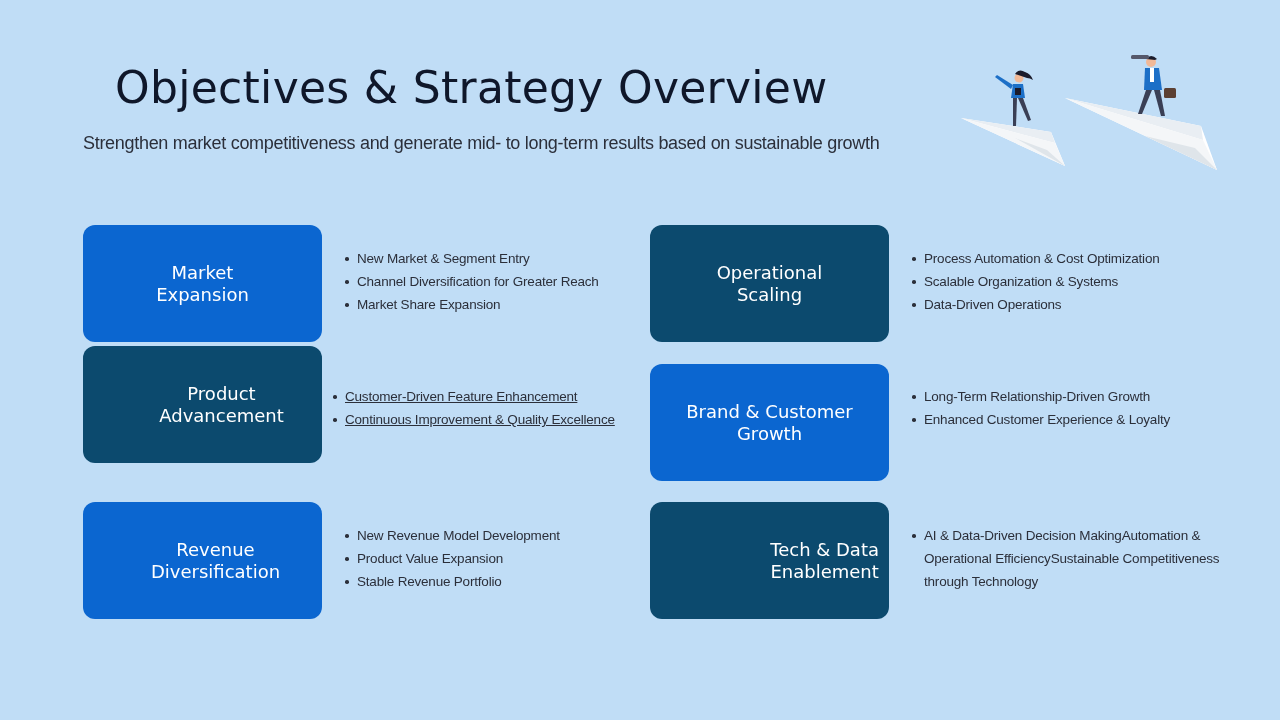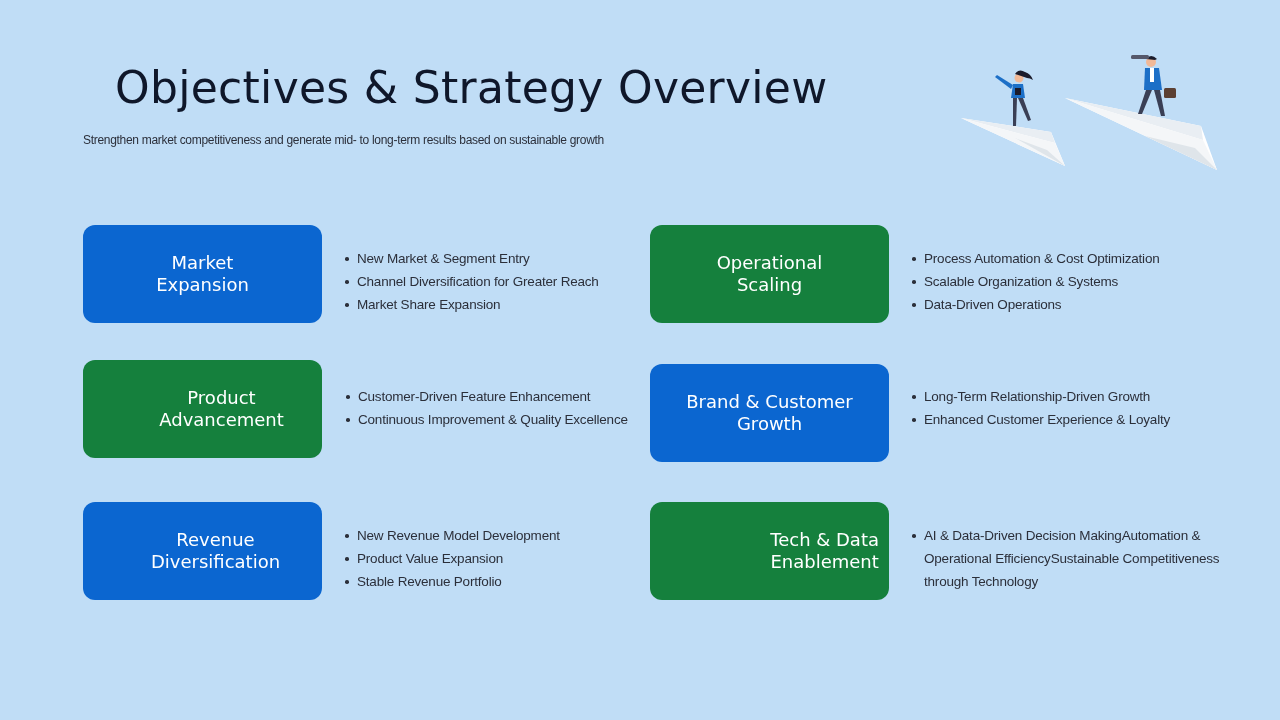--- a/index.html
+++ b/index.html
@@ -19,49 +19,49 @@
       color: #0f172a;
       letter-spacing: 0.3px;
       white-space: nowrap;
       margin-left: 32px;
     }
     .subtitle {
       position: absolute;
       left: 83px;
       top: 133px;
       font-family: "Liberation Sans", sans-serif;
-      font-size: 12px;
+      font-size: 18px;
       color: #2b2f3a;
       letter-spacing: -0.3px;
       white-space: nowrap;
     }
     .illustration {
       position: absolute;
       left: 955px;
       top: 48px;
       width: 270px;
       height: 130px;
     }
     .card {
       position: absolute;
       width: 239px;
-      height: 98px;
+      height: 117px;
       border-radius: 12px;
       display: flex;
       align-items: center;
       justify-content: center;
       text-align: center;
       color: #ffffff;
       font-family: "DejaVu Sans", sans-serif;
       font-size: 18px;
       line-height: 22px;
       padding: 0 10px;
     }
     .card.dark { background: #0b66d0; }
-    .card.light { background: #15803d; }
+    .card.light { background: #0c4a6e; }
     .card-label { white-space: pre-line; }
     .bullets {
       position: absolute;
       list-style: none;
       font-family: "Liberation Sans", sans-serif;
       font-size: 13.5px;
       color: #2b2f3a;
       letter-spacing: -0.2px;
     }
     .bullets li {
@@ -130,25 +130,25 @@
 <div class="card light" style="left:650px;top:225px;">
   <span class="card-label">Operational
 Scaling</span>
 </div>
 <ul class="bullets" style="left:912px;top:247px;">
   <li>Process Automation &amp; Cost Optimization</li>
   <li>Scalable Organization &amp; Systems</li>
   <li>Data-Driven Operations</li>
 </ul>
 
-<div class="card light" style="left:83px;top:360px;padding-left:48px;">
+<div class="card light" style="left:83px;top:346px;padding-left:48px;">
   <span class="card-label">Product
 Advancement</span>
 </div>
-<ul class="bullets" style="left:346px;top:385px;">
+<ul class="bullets" style="left:333px;top:385px;text-decoration:underline;">
   <li>Customer-Driven Feature Enhancement</li>
   <li>Continuous Improvement &amp; Quality Excellence</li>
 </ul>
 
 <div class="card dark" style="left:650px;top:364px;">
   <span class="card-label">Brand &amp; Customer
 Growth</span>
 </div>
 <ul class="bullets" style="left:912px;top:385px;">
   <li>Long-Term Relationship-Driven Growth</li>

